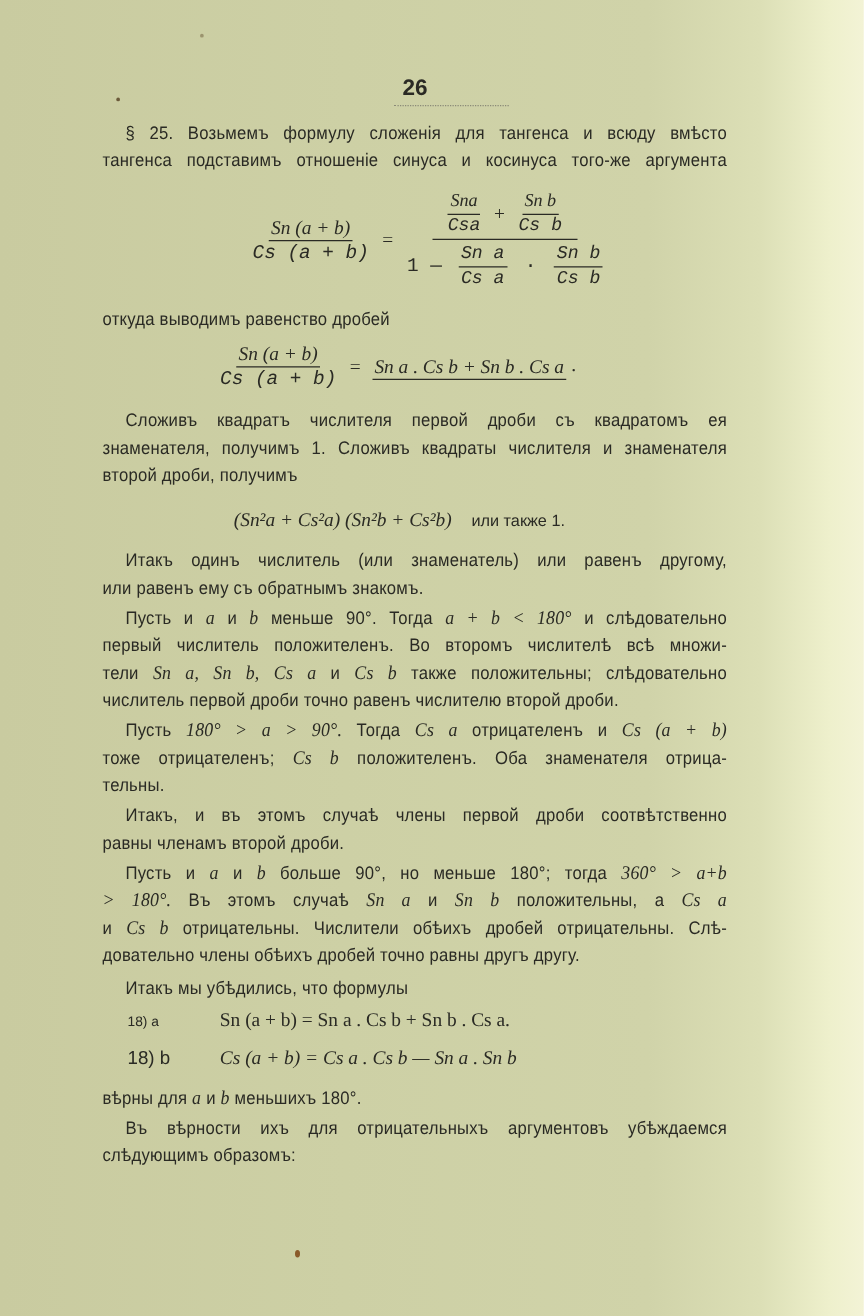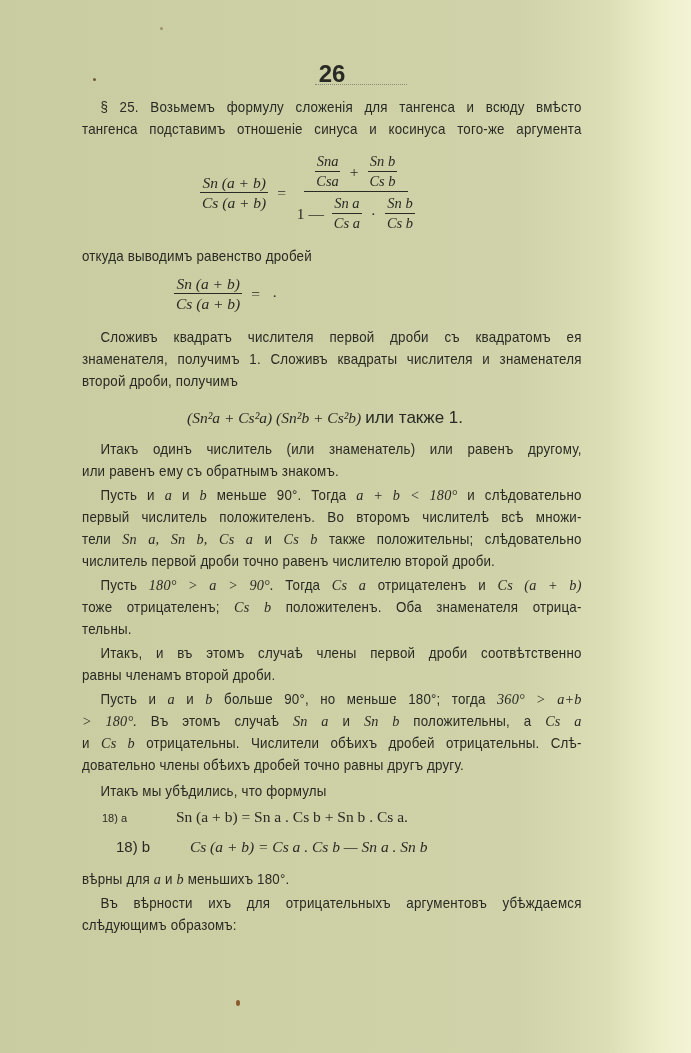--- a/index.html
+++ b/index.html
@@ -3,30 +3,30 @@
 <meta charset="utf-8">
 <style>
   html, body { margin: 0; padding: 0; }
   body {
     width: 691px; height: 1053px; overflow: hidden; position: relative;
     background: linear-gradient(90deg, #c9cba0 0%, #cdd0a5 40%, #d0d3a9 75%, #dcdfb6 88%, #eef0cc 96%, #f3f3d6 100%);
     font-family: "Liberation Serif", serif;
     color: #2a2a24;
   }
   .page { position: absolute; left: 82px; top: 0; width: 500px; }
-  .pnum { position: absolute; left: 0; width: 100%; top: 60px; text-align: center; font-size: 24px; font-family: "Liberation Sans Narrow","Liberation Sans", sans-serif; font-weight: bold; letter-spacing: 0; }
+  .pnum { position: absolute; left: 0; width: 100%; top: 60px; text-align: center; font-size: 18px; font-family: "Liberation Sans Narrow","Liberation Sans", sans-serif; font-weight: bold; letter-spacing: 0; }
   .pnum-rule { position: absolute; left: 233px; top: 84px; width: 92px; border-top: 1px dotted #8a8a78; }
   .t { position: absolute; left: 0; width: 500px; font-size: 14.5px; line-height: 22px; font-family: "Liberation Sans", sans-serif; font-stretch: condensed; letter-spacing: 0.2px; text-align: justify; text-align-last: justify; transform: scaleX(0.92); transform-origin: left top; width: 543px; }
   .t.last { text-align-last: left; }
   .ind { text-indent: 20px; }
   .m { font-family: "Liberation Serif", serif; font-style: italic; font-size: 15.5px; }
   .eq { position: absolute; font-family: "Liberation Serif", serif; font-style: italic; font-size: 15.5px; white-space: nowrap; }
   .frac { display: inline-flex; flex-direction: column; align-items: center; vertical-align: middle; }
   .frac .n { padding: 0 2px; border-bottom: 1px solid #2a2a24; line-height: 19px; }
-  .frac .d { padding: 0 2px; line-height: 19px; }
+  .frac .d { padding: 0 2px; line-height: 19px; font-family: Liberation Mono, monospace; }
   .op { font-style: normal; padding: 0 5px; vertical-align: middle; }
   .small { font-size: 14.5px; }
   .speck { position: absolute; background: #6b5a3a; border-radius: 50%; }
 </style>
 </head>
 <body>
 
 <div class="page">
   <div class="pnum">26</div>
   <div class="pnum-rule"></div>
@@ -69,31 +69,32 @@
 
   <div class="t last" style="top:245px">откуда выводимъ равенство дробей</div>
 
   <div class="eq" style="left:92px; top:274px;">
     <span class="frac">
         <span class="n">Sn (a + b)</span>
         <span class="d">Cs (a + b)</span>
       </span>
     <span class="op">=</span>
     <span class="frac">
+        <span class="n">Sn a . Cs b + Sn b . Cs a</span>
       </span>
     <span style="font-style:normal">.</span>
   </div>
 
   <div class="t ind" style="top:326px">Сложивъ квадратъ числителя первой дроби съ квадратомъ ея</div>
   <div class="t" style="top:348px">знаменателя, получимъ 1. Сложивъ квадраты числителя и знаменателя</div>
   <div class="t last" style="top:370px">второй дроби, получимъ</div>
 
   <div class="eq" style="left:105px; top:408px;">
     <span>(Sn²a + Cs²a) (Sn²b + Cs²b)</span>
-    <span style="font-style:normal;font-family:'Liberation Sans',sans-serif;font-size:17px;margin-left:0">или также 1.</span>
+    <span style="font-style:normal;font-family:'Liberation Sans',sans-serif;font-size:13px;margin-left:12px">или также 1.</span>
   </div>
 
   <div class="t ind" style="top:438px">Итакъ одинъ числитель (или знаменатель) или равенъ другому,</div>
   <div class="t last" style="top:460px">или равенъ ему съ обратнымъ знакомъ.</div>
 
   <div class="t ind" style="top:484px">
     <span>Пусть и</span>
     <span class="m">a</span>
     <span>и</span>
     <span class="m">b</span>
@@ -155,21 +156,21 @@
   </div>
   <div class="t last" style="top:754px">довательно члены обѣихъ дробей точно равны другъ другу.</div>
 
   <div class="t ind last" style="top:780px">Итакъ мы убѣдились, что формулы</div>
 
   <div class="eq" style="left:20px; top:808px; font-style:normal;">
     <span style="font-family:'Liberation Sans',sans-serif;font-size:11px;display:inline-block;width:70px">18) a</span>
     <span style="">Sn (a + b) = Sn a . Cs b + Sn b . Cs a.</span>
   </div>
 
-  <div class="eq" style="left:34px; top:838px; font-style:normal;">
+  <div class="eq" style="left:20px; top:838px; font-style:normal;">
     <span style="font-family:'Liberation Sans',sans-serif;font-size:15px;display:inline-block;width:70px">18) b</span>
     <span style="font-style:italic">Cs (a + b) = Cs a . Cs b — Sn a . Sn b</span>
   </div>
 
   <div class="t last" style="top:868px">
     <span>вѣрны для</span>
     <span class="m">a</span>
     <span>и</span>
     <span class="m">b</span>
     <span>меньшихъ 180°.</span>

